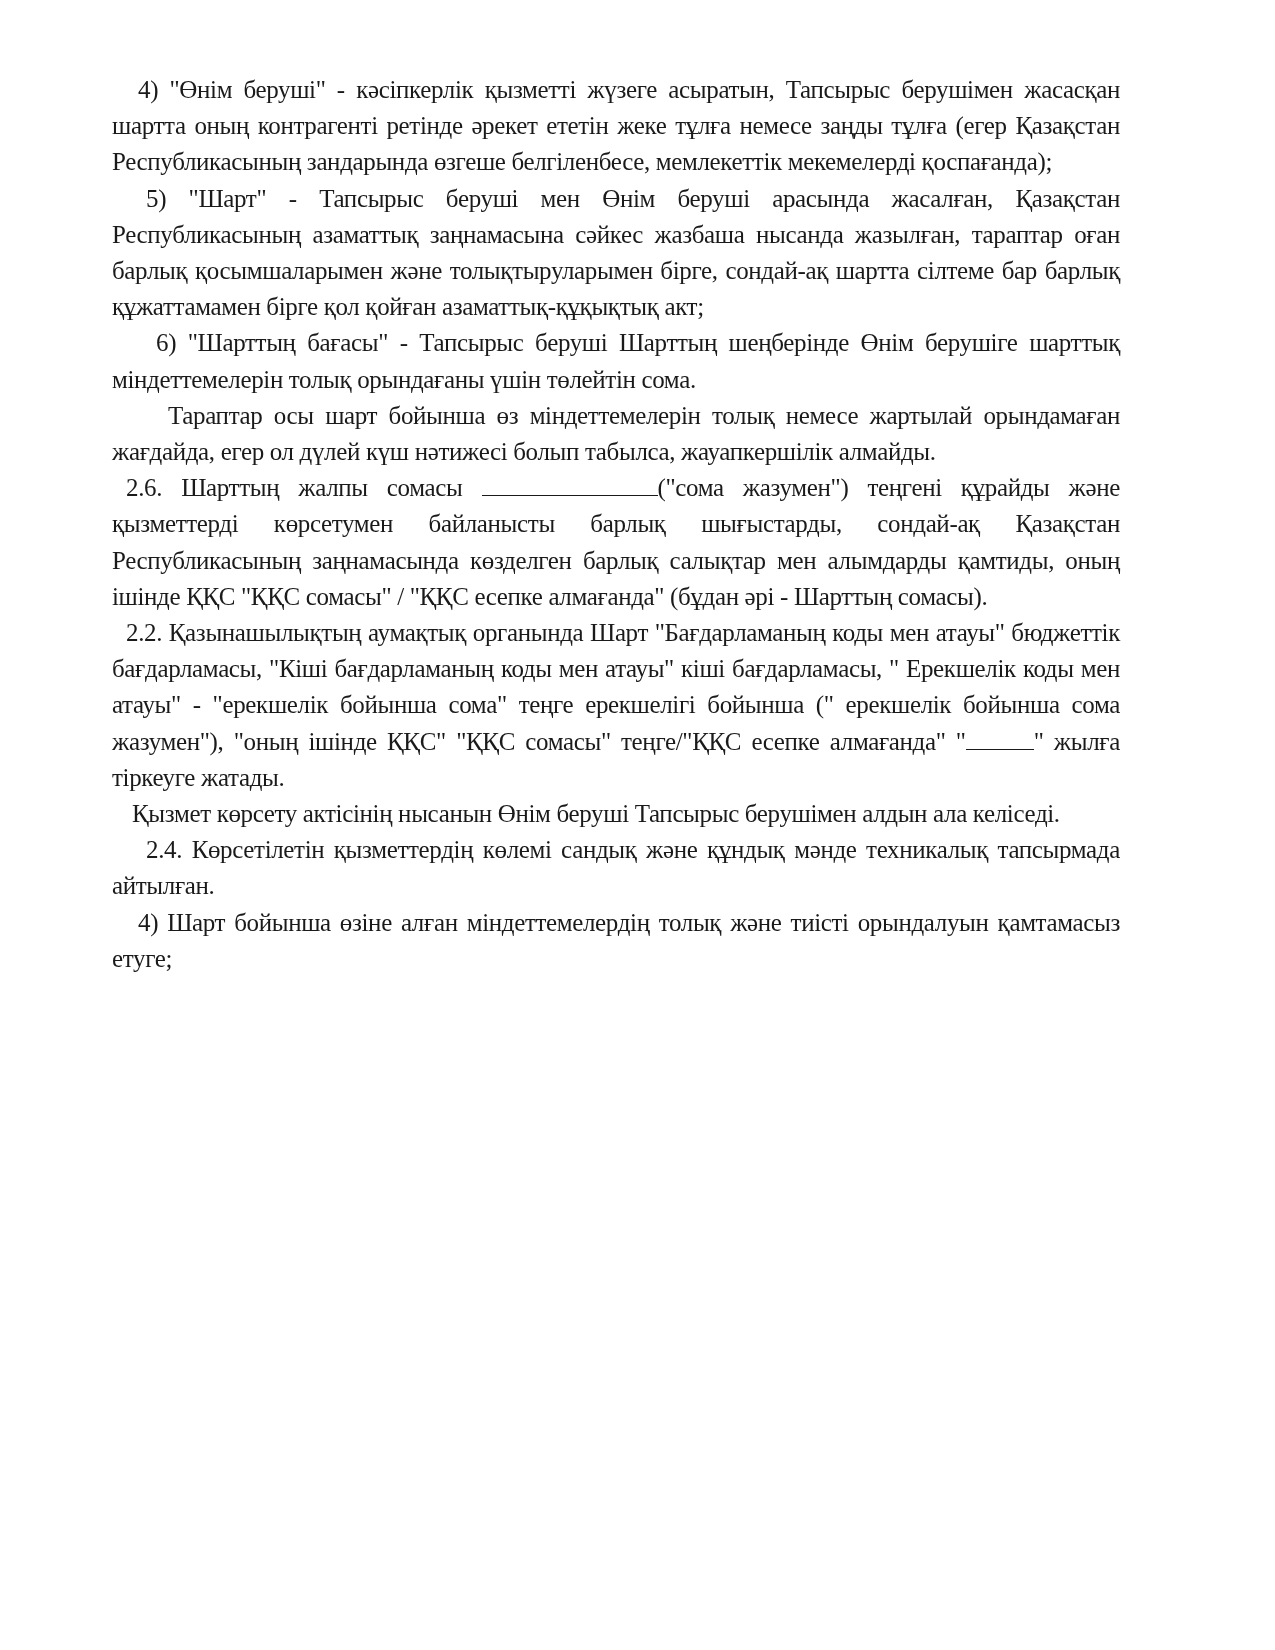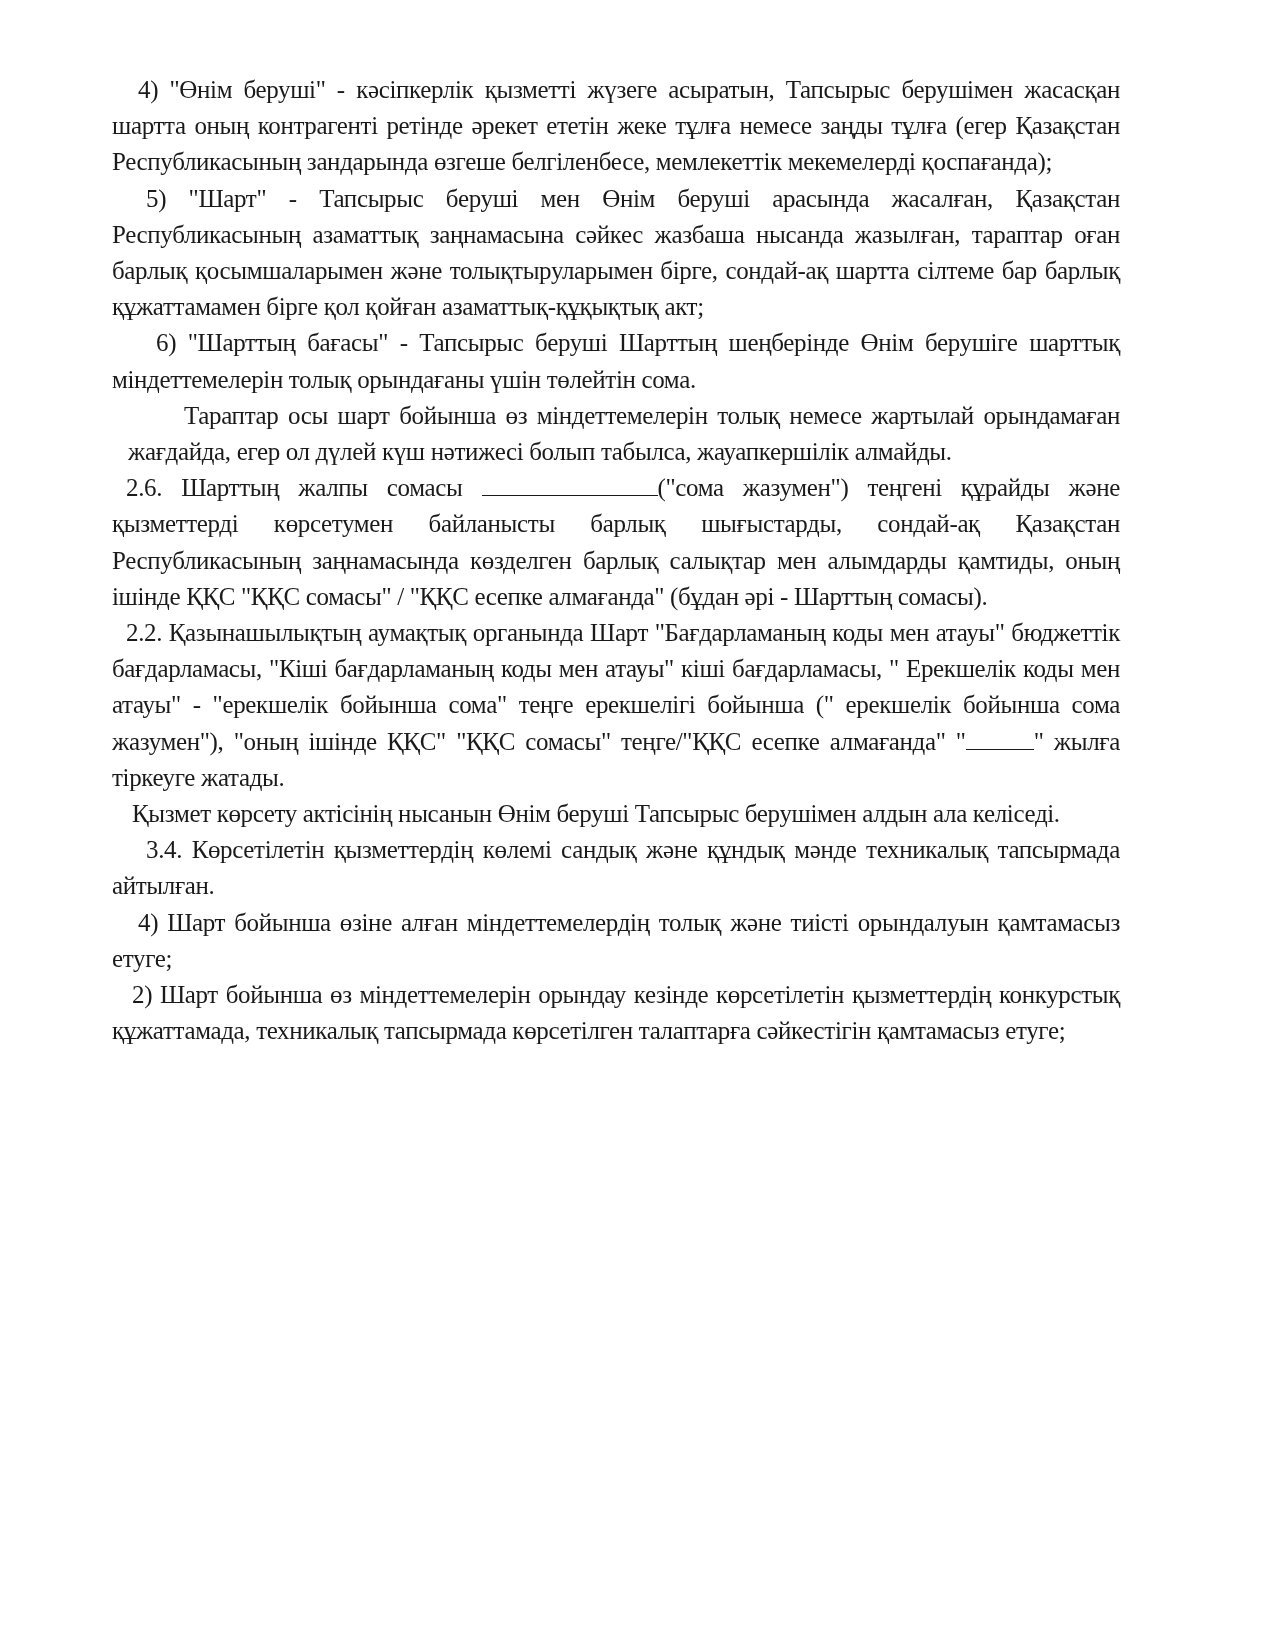--- a/index.html
+++ b/index.html
@@ -26,21 +26,21 @@
       word-spacing: 0px;
     }
     .p {
       margin: 0;
       text-align: justify;
       text-align-last: left;
     }
     .i1 { text-indent: 26px; }
     .i2 { text-indent: 34px; }
     .i3 { text-indent: 44px; }
-    .i4 { text-indent: 56px; margin-left: 16px; }
+    .i4 { text-indent: 56px; }
     .i5 { text-indent: 14px; }
     .i6 { text-indent: 20px; }
     .blank {
       display: inline-block;
       border-bottom: 1.6px solid #1a1a1a;
       height: 22px;
       vertical-align: baseline;
     }
     .blank-long { width: 176px; }
     .blank-short { width: 68px; }
@@ -59,21 +59,20 @@
   <p class="p i4">Тараптар осы шарт бойынша өз міндеттемелерін толық немесе жартылай орындамаған жағдайда, егер ол дүлей күш нәтижесі болып табылса, жауапкершілік алмайды.</p>
 
 
   <p class="p i5"><span>2.6. Шарттың жалпы сомасы </span><span class="blank blank-long"></span><span>("сома жазумен") теңгені құрайды және қызметтерді көрсетумен байланысты барлық шығыстарды, сондай-ақ Қазақстан Республикасының заңнамасында көзделген барлық салықтар мен алымдарды қамтиды, оның ішінде ҚҚС "ҚҚС сомасы" / "ҚҚС есепке алмағанда" (бұдан әрі - Шарттың сомасы).</span></p>
 
   <p class="p i5"><span>2.2. Қазынашылықтың аумақтық органында Шарт "Бағдарламаның коды мен атауы" бюджеттік бағдарламасы, "Кіші бағдарламаның коды мен атауы" кіші бағдарламасы, " Ерекшелік коды мен атауы" - "ерекшелік бойынша сома" теңге ерекшелігі бойынша (" ерекшелік бойынша сома жазумен"), "оның ішінде ҚҚС" "ҚҚС сомасы" теңге/"ҚҚС есепке алмағанда" "</span><span class="blank blank-short"></span><span>" жылға тіркеуге жатады.</span></p>
 
 
   <p class="p i6">Қызмет көрсету актісінің нысанын Өнім беруші Тапсырыс берушімен алдын ала келіседі.</p>
 
-  <p class="p i2">3.4. Көрсетілетін қызметтердің көлемі сандық және құндық мәнде техникалық тапсырмада айтылған.</p>
+  <p class="p i2">2.4. Көрсетілетін қызметтердің көлемі сандық және құндық мәнде техникалық тапсырмада айтылған.</p>
 
 
 
   <p class="p i1">4) Шарт бойынша өзіне алған міндеттемелердің толық және тиісті орындалуын қамтамасыз етуге;</p>
 
-  <p class="p i6">2) Шарт бойынша өз міндеттемелерін орындау кезінде көрсетілетін қызметтердің конкурстық құжаттамада, техникалық тапсырмада көрсетілген талаптарға сәйкестігін қамтамасыз етуге;</p>
 
 </div>
 
 </body></html>

